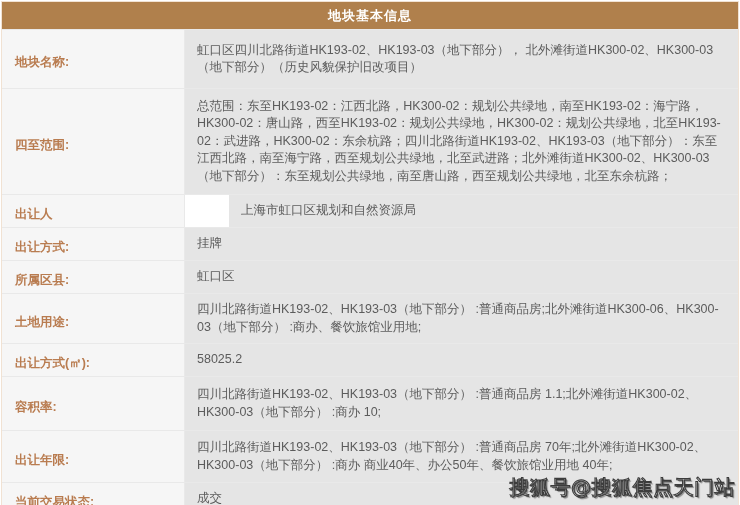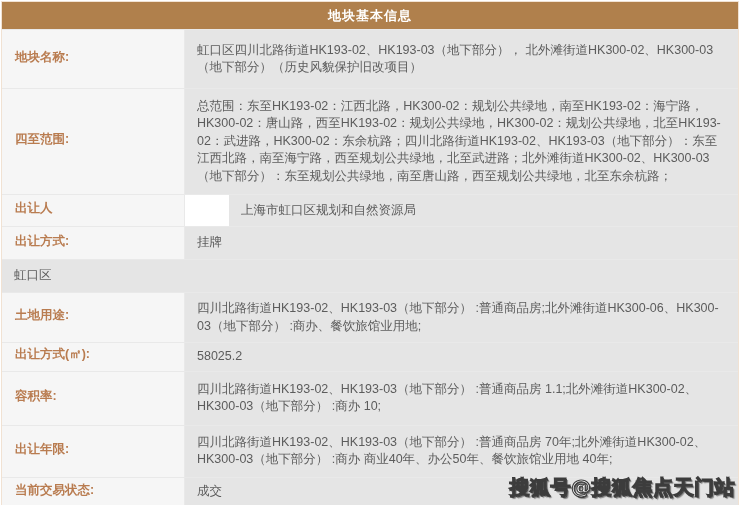--- a/index.html
+++ b/index.html
@@ -40,21 +40,21 @@
     box-sizing: border-box;
   }
   .label-cell {
     width: 183px;
     min-width: 183px;
     box-sizing: border-box;
     background: var(--label-bg, #f6f6f6);
     color: var(--label-text, #b97c50);
     font-size: 12.5px;
     font-weight: bold;
-    padding: 0 8px 4px 13px;
+    padding: 11px 8px 4px 13px;
     display: flex;
     align-items: center;
     border-right: 1px solid var(--border, #e9e9e9);
     line-height: 17px;
     text-align: right;
   }
   .value-cell {
     flex: 1;
     box-sizing: border-box;
     background: #e5e5e5;
@@ -75,21 +75,21 @@
   .rows .row:nth-child(6)  { min-height: 50px; }
   .rows .row:nth-child(7)  { min-height: 27px; }
   .rows .row:nth-child(8)  { min-height: 54px; }
   .rows .row:nth-child(9)  { min-height: 52px; }
   .rows .row:nth-child(10) { min-height: 31px; border-bottom: 1px solid var(--border, #e9e9e9); }
   .watermark {
     position: absolute;
     right: 5px;
     bottom: 4px;
     font-size: 20px;
-    font-weight: bold;
+    font-weight: normal;
     font-family: "DejaVu Sans", "Liberation Sans", sans-serif;
     color: #ffffff;
     -webkit-text-stroke: 1.1px #3c3c3c;
     text-shadow: 1px 1px 0 #4a4a4a, 2px 2px 1px rgba(60,60,60,0.55);
     letter-spacing: 0.5px;
     white-space: nowrap;
     pointer-events: none;
   }
 </style>
 </head>
@@ -124,20 +124,21 @@
       </div>
 
       <div class="row">
         <div class="label-cell">出让方式:</div>
         <div class="value-cell">
             <span>挂牌</span>
           </div>
       </div>
 
       <div class="row">
+        <div class="label-cell">所属区县:</div>
         <div class="value-cell">
             <span>虹口区</span>
           </div>
       </div>
 
       <div class="row">
         <div class="label-cell">土地用途:</div>
         <div class="value-cell">
             <span>四川北路街道HK193-02、HK193-03（地下部分） :普通商品房;北外滩街道HK300-06、HK300-03（地下部分） :商办、餐饮旅馆业用地;</span>
           </div>

